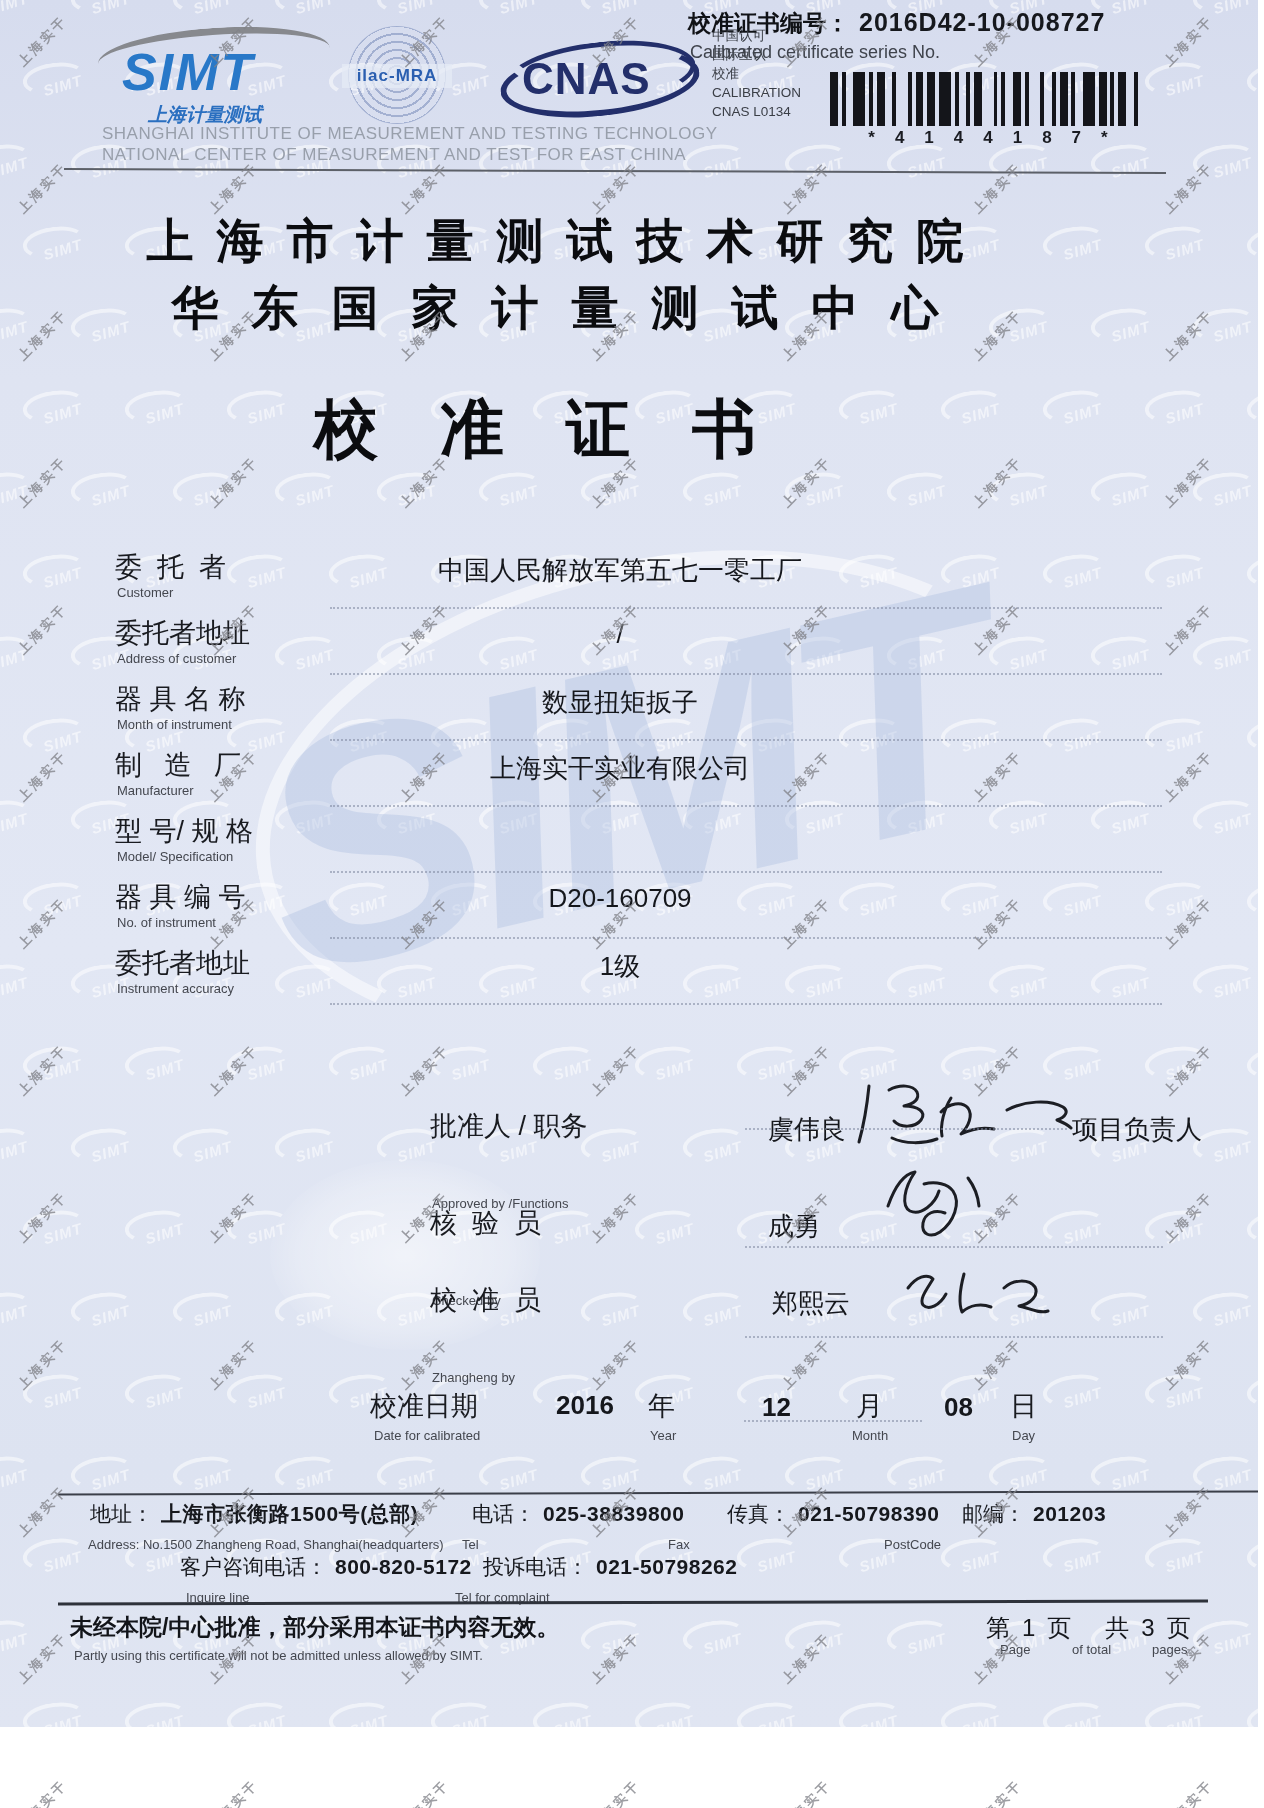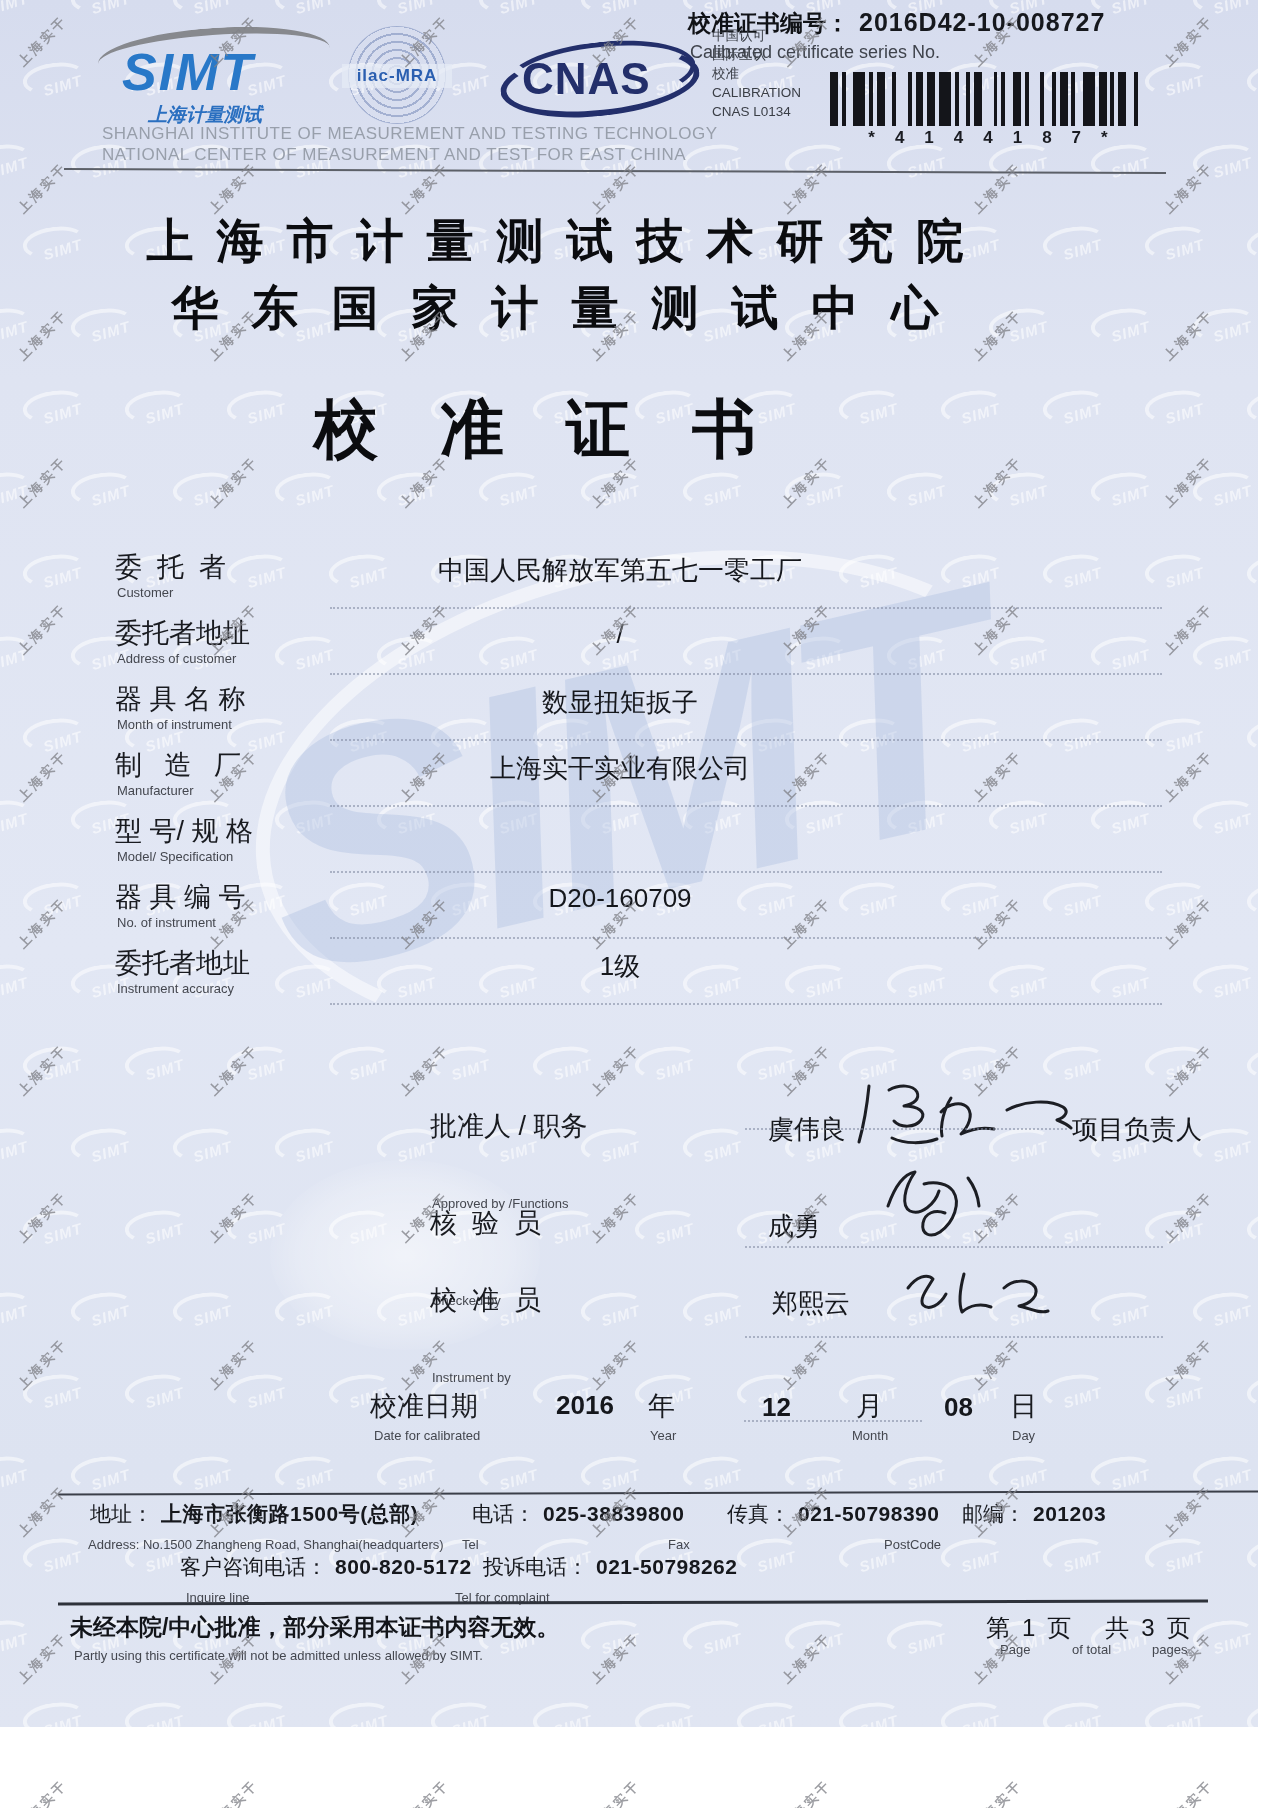--- a/index.html
+++ b/index.html
@@ -546,21 +546,21 @@
     <span class="sig-caption" style="left:432px;top:1247px">Checked by</span>
     <span class="sig-name" style="left:768px;top:1209px">成勇</span>
     <svg class="sig-svg" style="left:872px;top:1158px" width="140" height="95" viewBox="0 0 140 95">
       <path d="M16,48 c7,-20 16,-32 27,-34 c-11,16 -14,34 -5,39 c11,5 25,-7 29,-20"></path>
       <path d="M52,26 c12,-3 24,0 29,7 c8,12 1,31 -13,41 c-9,6 -19,3 -17,-9 c2,-10 12,-14 22,-10"></path>
       <path d="M96,20 c6,8 10,18 11,28"></path>
     </svg>
     <span class="sig-dotted" style="left:745px;top:1246px;width:418px"></span>
 
     <span class="sig-label" style="left:430px;top:1282px">校  准  员</span>
-    <span class="sig-caption" style="left:432px;top:1324px">Instrument by</span>
+    <span class="sig-caption" style="left:432px;top:1324px">Zhangheng by</span>
     <span class="sig-name" style="left:772px;top:1286px">郑熙云</span>
     <svg class="sig-svg" style="left:900px;top:1258px" width="170" height="62" viewBox="0 0 170 62">
       <path d="M8,30 c8,-11 19,-15 25,-9 c-6,10 -14,20 -10,26 c6,6 17,0 23,-11"></path>
       <path d="M64,16 c-4,15 -6,28 -2,38 c8,-7 19,-9 29,-5"></path>
       <path d="M104,30 c10,-9 25,-9 31,-1 c4,8 -4,17 -16,19 c10,2 20,8 29,5"></path>
     </svg>
     <span class="sig-dotted" style="left:745px;top:1336px;width:418px"></span>
 
     <span class="dt" style="left:370px;top:1388px">校准日期</span>
     <span class="dt-cap" style="left:374px;top:1428px">Date for calibrated</span>

